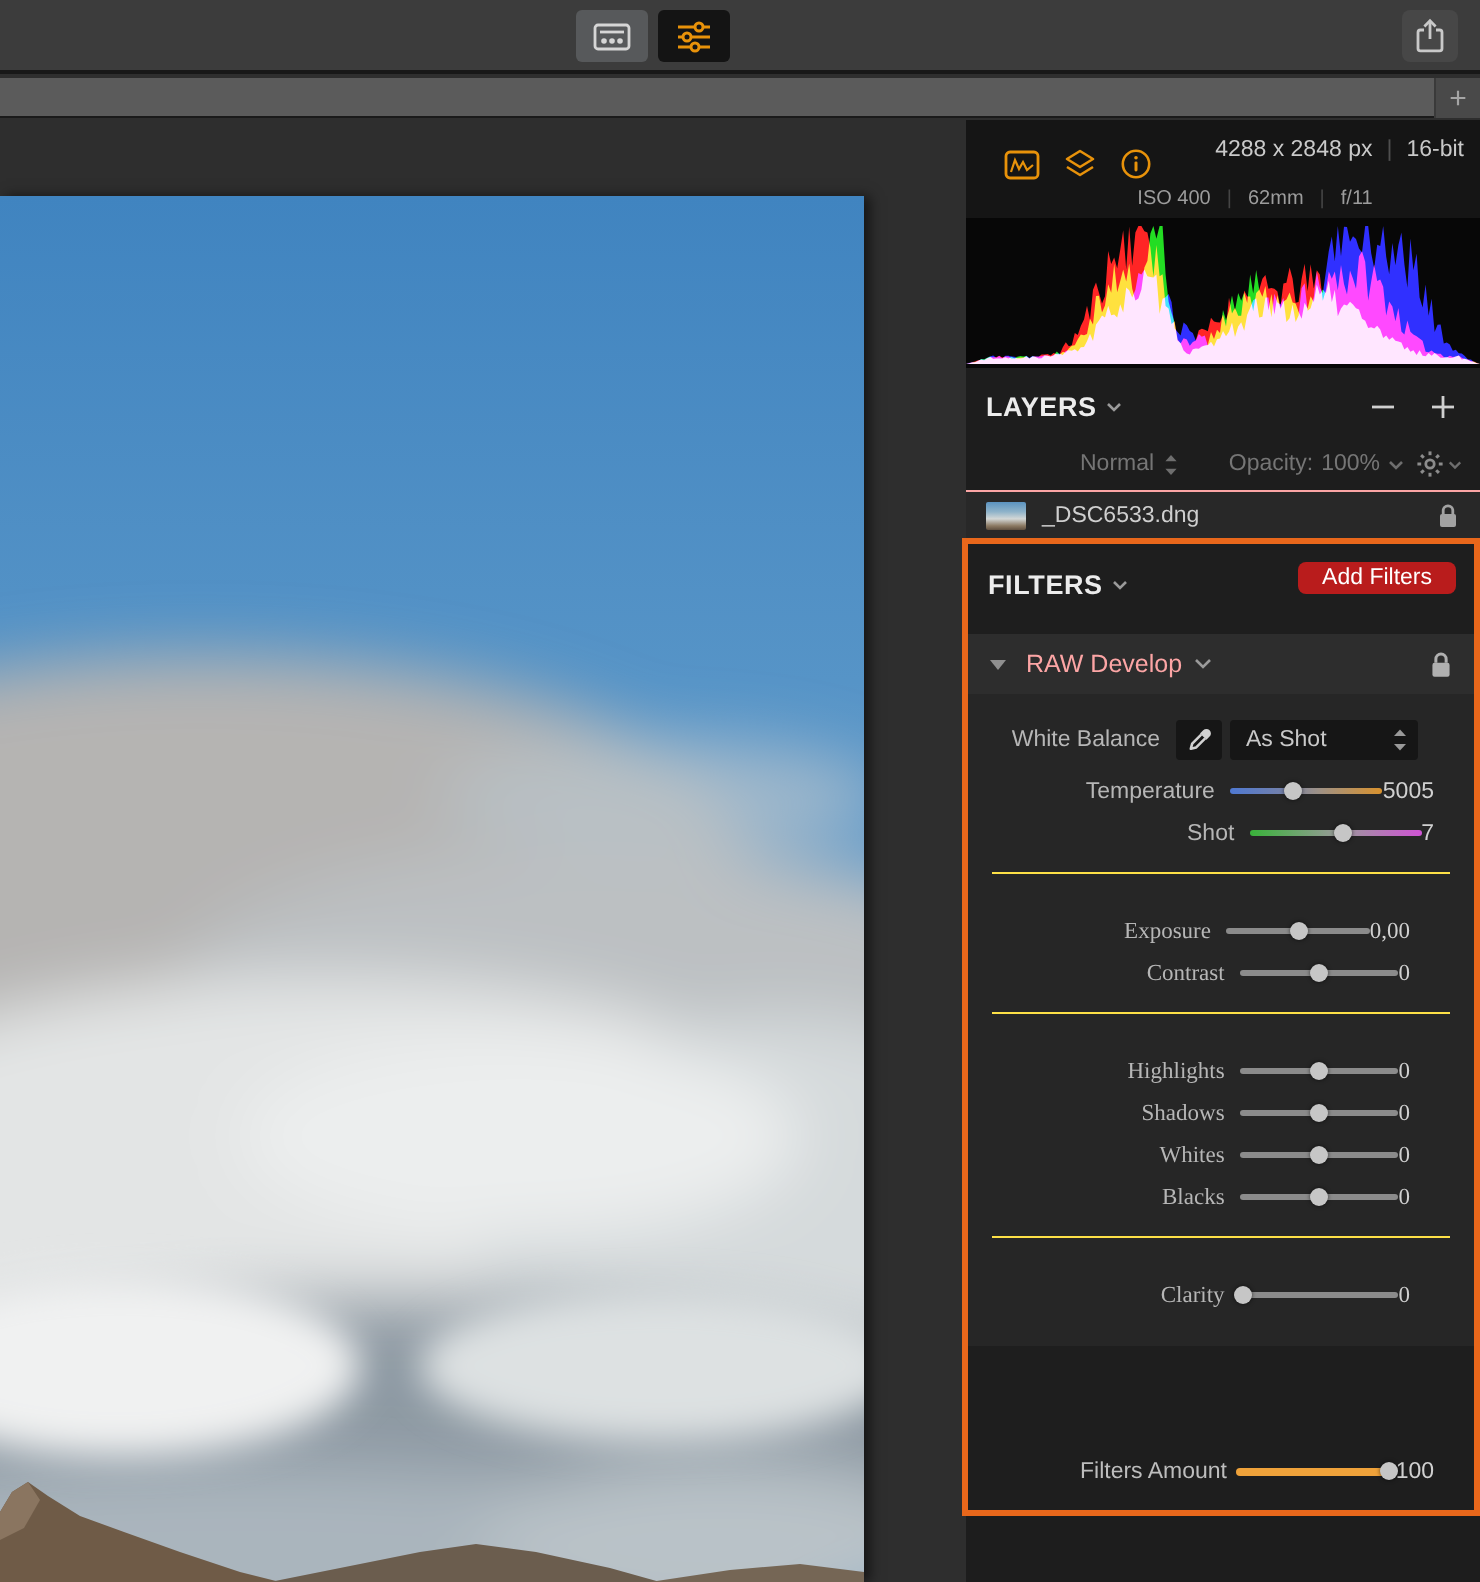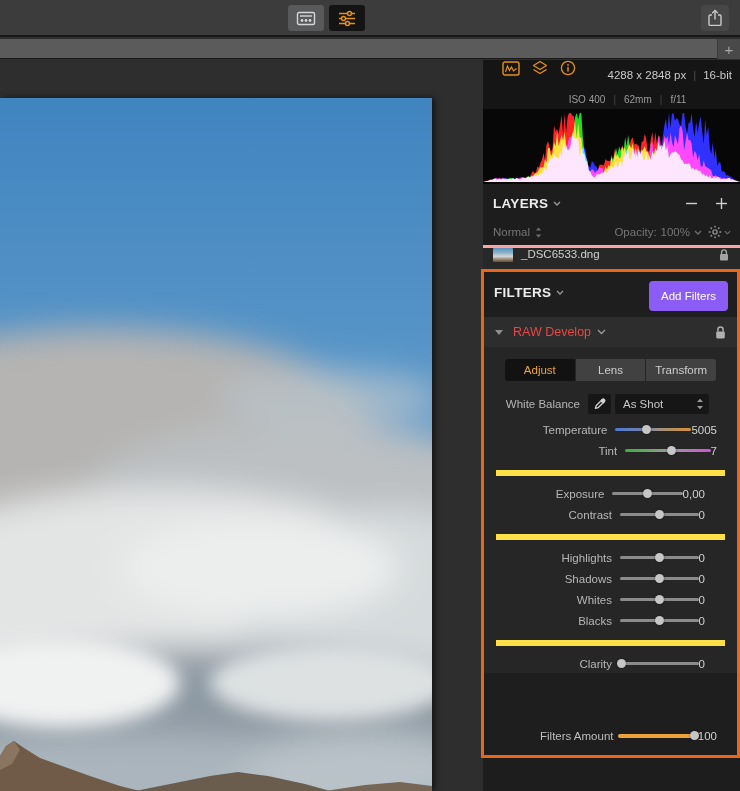--- a/index.html
+++ b/index.html
@@ -23,78 +23,78 @@
               border-left:1px solid #3a3a3a;display:flex;align-items:center;justify-content:center;
               color:#a5a5a5;font-size:15px;line-height:1;}
   
   .canvas{position:absolute;left:0;top:60px;width:483px;height:731px;background:#2e2e2e;}
   .photo{position:absolute;left:0;top:38px;width:432px;height:693px;
          box-shadow:3px 0 6px rgba(0,0,0,.55);}
   .photo svg{display:block;}
   
   .rpanel{position:absolute;left:483px;top:60px;width:257px;height:731px;background:#1d1d1d;}
   .info-bar{position:absolute;left:0;top:0;width:257px;height:30px;background:#151515;
-            display:flex;align-items:flex-start;padding-left:10px;}
+            display:flex;align-items:flex-end;padding-left:10px;}
   .info-icons{display:flex;align-items:center;gap:11px;margin-left:9px;}
   .dim-text{position:absolute;right:8px;top:0;height:30px;display:flex;align-items:center;gap:7px;
             font-size:11.5px;color:#c9c9c9;}
   .dim-text .divider{color:#4f4f4f;}
   .exif-row{position:absolute;left:0;top:30px;width:257px;height:19px;background:#151515;
             display:flex;align-items:center;justify-content:center;gap:8px;font-size:10px;color:#9c9c9c;padding-left:32px;}
   .exif-row .divider{color:#454545;}
   .hist-wrap{position:absolute;left:0;top:49px;width:257px;height:75px;background:#070707;}
   
   .layers-header{position:absolute;left:0;top:128px;width:257px;height:30px;display:flex;align-items:center;text-align:right;}
   .layers-title{margin-left:10px;font-size:13.5px;font-weight:bold;color:#ececec;letter-spacing:.3px;
                 display:flex;align-items:center;gap:5px;}
   .layers-actions{position:absolute;right:12px;display:flex;align-items:center;gap:17px;}
-  .blend-row{position:absolute;left:0;top:160px;width:257px;height:24px;display:flex;align-items:center;}
+  .blend-row{position:absolute;left:0;top:160px;width:257px;height:24px;display:flex;align-items:center;padding-left:47px;}
   .blend-mode{margin-left:10px;font-size:11.5px;color:#757575;display:flex;align-items:center;gap:5px;}
   .opacity-ctl{position:absolute;right:38px;display:flex;align-items:center;gap:4px;
                font-size:11.5px;color:#757575;}
   .gear-ctl{position:absolute;right:9px;display:flex;align-items:center;gap:2px;}
   .layer-row{position:absolute;left:0;top:185px;width:257px;height:24px;background:#282828;
-             border-top:3px solid #fca5a5;display:flex;align-items:flex-start;}
+             border-top:1px solid #fca5a5;display:flex;align-items:center;}
   .layer-thumb{width:20px;height:14px;margin-left:10px;border-radius:1px;
                background:linear-gradient(180deg,#5b93c0 0%,#8fb3c9 35%,#d3d7d6 60%,#8c7a63 85%,#5f4f3f 100%);}
   .layer-name{margin-left:8px;font-size:11.5px;color:#cfcfcf;}
   .layer-lock{position:absolute;right:10px;display:flex;}
   
   .filters{position:absolute;left:-2px;top:209px;width:259px;height:489px;background:#1e1e1e;
            border:3px solid #e8671b;}
   .filters-header{position:relative;height:24px;margin-top:8px;display:flex;align-items:center;}
   .filters-title{margin-left:10px;font-size:13.5px;font-weight:bold;color:#ececec;letter-spacing:.3px;
                  display:flex;align-items:center;gap:5px;}
-  .add-filters{position:absolute;right:9px;top:1px;height:30px;padding:0 12px;background:#8b5cf6;
+  .add-filters{position:absolute;right:9px;top:1px;height:16px;padding:0 12px;background:#b91c1c;
                border:none;border-radius:4px;color:#fff;font-size:11.5px;
                font-family:"Liberation Sans",sans-serif;display:flex;align-items:center;}
   .workspace-bar{margin:7px 8px 0 8px;height:20px;background:#383838;border-radius:2px;
                  display:flex;align-items:center;justify-content:center;gap:6px;
                  font-size:11.5px;color:#bdbdbd;}
   .raw-panel{margin-top:13px;height:356px;background:#262626;overflow:hidden;}
   .raw-header{height:30px;background:#2d2d2d;display:flex;align-items:center;position:relative;}
   .raw-expand{margin-left:11px;width:0;height:0;border-left:4.5px solid transparent;
               border-right:4.5px solid transparent;border-top:5.5px solid #8f8f8f;}
-  .raw-title{margin-left:10px;font-size:12.5px;color:#ef4444;display:flex;align-items:center;gap:6px;}
+  .raw-title{margin-left:10px;font-size:12.5px;color:#fca5a5;display:flex;align-items:center;gap:6px;}
   .raw-lock{position:absolute;right:10px;display:flex;}
   .tabs{margin:12px 21px 0 21px;display:flex;height:22px;border-radius:3px;overflow:hidden;}
   .tab{flex:1;display:flex;align-items:center;justify-content:center;font-size:11.5px;
        background:#414141;color:#cdcdcd;border-right:1px solid #262626;}
   .tab:last-child{border-right:none;}
   .tab.active{background:#121212;color:#f0a232;}
   .wb-row{margin-top:12px;height:22px;display:flex;align-items:center;}
   .row-label{width:104px;text-align:right;padding-right:8px;font-size:11.5px;color:#b6b6b6;white-space:nowrap;}
   .eyedropper{width:23px;height:20px;background:#161616;border-radius:2px;
               display:flex;align-items:center;justify-content:center;}
   .wb-select{margin-left:4px;width:94px;height:20px;background:#161616;border-radius:2px;
              display:flex;align-items:center;position:relative;font-size:11.5px;color:#c8c8c8;}
   .wb-select .wb-val{margin-left:8px;}
   .wb-select .stepper{position:absolute;right:5px;}
   .sgroup{padding:4px 0;}
-  .sgroup + .sgroup{border-top:6px solid #fde047;margin:5px 12px 0 12px;padding:7px 0 4px 0;}
+  .sgroup + .sgroup{border-top:1px solid #fde047;margin:5px 12px 0 12px;padding:18px 0 4px 0;font-family:Liberation Serif, serif;}
   .sgroup + .sgroup .row-label{width:92px;}
   .srow{height:21px;display:flex;align-items:center;margin-left:45px;}
   .track{position:relative;width:93px;height:3px;border-radius:2px;background:#8b8b8b;}
   .track.temperature{background:linear-gradient(90deg,#4f79d2 0%,#7080ae 32%,#9d9187 58%,#d9922e 100%);}
   .track.tint{background:linear-gradient(90deg,#39b23a 0%,#9a9a9a 52%,#cf53d4 100%);}
   .track.amount{background:linear-gradient(90deg,#efa23a 0%,#efa23a 100%);height:4px;}
   .knob{position:absolute;top:50%;width:9px;height:9px;margin:-4.5px 0 0 -4.5px;border-radius:50%;
         background:#c6c6c6;box-shadow:0 0 2px rgba(0,0,0,.6);}
   .sval{flex:1;text-align:right;padding-right:20px;font-size:11.5px;color:#d0d0d0;}
   .amount-row{position:absolute;left:0;bottom:9px;width:100%;height:21px;display:flex;align-items:center;}
@@ -346,25 +346,20 @@
             </span>
           </div>
           <span class="raw-lock icon">
             <svg width="13" height="15" viewBox="0 0 12 14">
               <path d="M3.6,6 V4.3 a2.4,2.4 0 0 1 4.8,0 V6" fill="none" stroke="#b0b0b0" stroke-width="1.4"></path>
               <rect x="2" y="6" width="8" height="6.5" rx="1" fill="#b0b0b0"></rect>
             </svg>
           </span>
         </div>
 
-        <div class="tabs" id="tabs">
-            <div class="tab active">Adjust</div>
-            <div class="tab">Lens</div>
-            <div class="tab">Transform</div>
-          </div>
 
         <div class="wb-row">
           <span class="row-label">White Balance</span>
           <div class="eyedropper">
             <span class="icon">
               <svg width="14" height="14" viewBox="0 0 14 14">
                 <path d="M8.6,2.1 a2.2,2.2 0 0 1 3.2,3.2 L10.2,6.9 L7,3.7 Z" fill="#d2d2d2"></path>
                 <path d="M7.6,4.3 L3.1,8.8 L2.4,11.4 L5.1,10.7 L9.6,6.2" fill="none" stroke="#d2d2d2" stroke-width="1.3" stroke-linejoin="round"></path>
               </svg>
             </span>
@@ -383,21 +378,21 @@
         <div id="slider-groups">
             <div class="sgroup">
               <div class="srow">
                 <span class="row-label">Temperature</span>
                 <div class="track temperature">
                   <div class="knob" style="left: 41%;"></div>
                 </div>
                 <span class="sval">5005</span>
               </div>
               <div class="srow">
-                <span class="row-label">Tint</span>
+                <span class="row-label">Shot</span>
                 <div class="track tint">
                   <div class="knob" style="left: 54%;"></div>
                 </div>
                 <span class="sval">7</span>
               </div>
             </div>
             <div class="sgroup">
               <div class="srow">
                 <span class="row-label">Exposure</span>
                 <div class="track">

